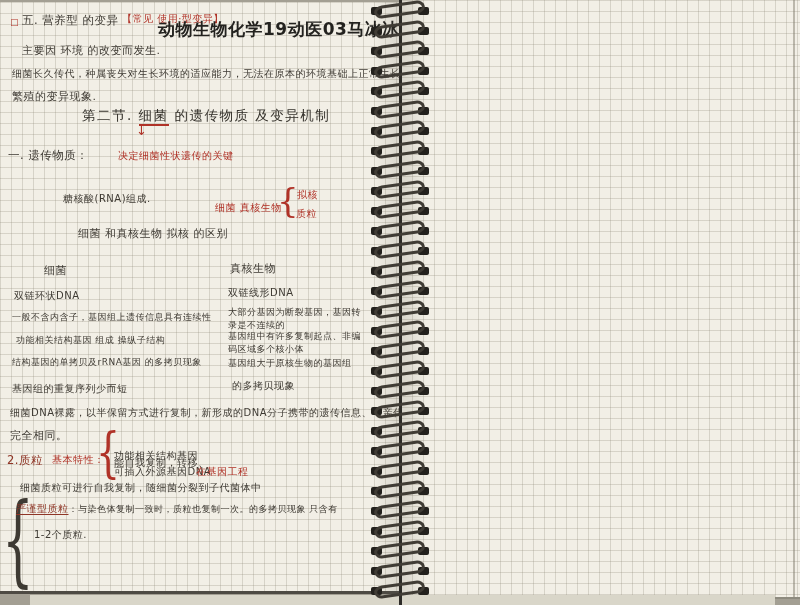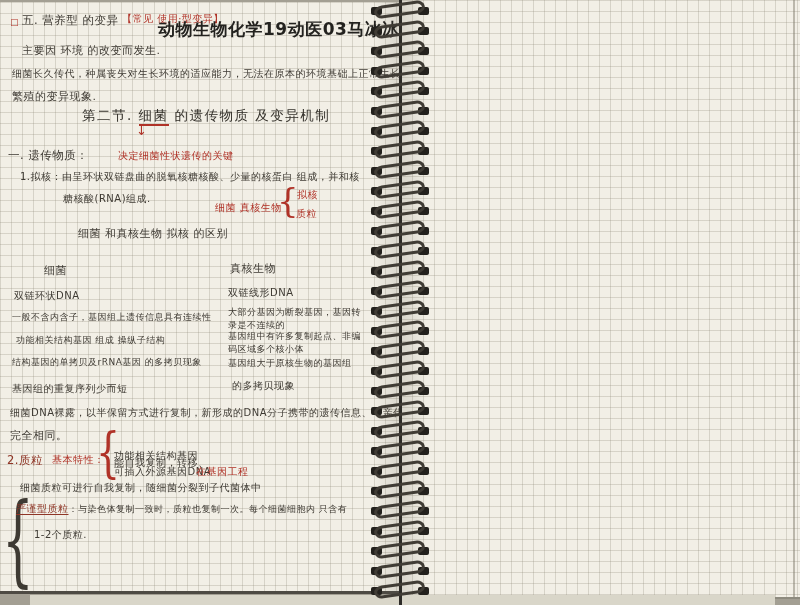--- a/index.html
+++ b/index.html
@@ -65,21 +65,20 @@
   <div class="ln h2" style="left:82px;top:106px">
     <span>第二节.</span>
     <span class="u">细菌</span>
     <span>的遗传物质 及变异机制</span>
   </div>
   <div class="ln red" style="left:136px;top:122px;font-size:13px">↓</div>
 
   <div class="ln" style="left:8px;top:147px;font-size:11.5px">一. 遗传物质：</div>
   <div class="ln red s10" style="left:118px;top:148px">决定细菌性状遗传的关键</div>
 
-  <div class="ln s10" style="left:20px;top:169px">1.拟核：由呈环状双链盘曲的脱氧核糖核酸、少量的核蛋白 组成，并和核</div>
   <div class="ln s10" style="left:63px;top:191px">糖核酸(RNA)组成.</div>
 
   <div class="ln red s10" style="left:215px;top:200px">细菌 真核生物</div>
   <div class="ln red brace" style="left:277px;top:181px;font-size:34px">{</div>
   <div class="ln red s10" style="left:297px;top:187px">拟核</div>
   <div class="ln red s10" style="left:296px;top:206px">质粒</div>
 
   <div class="ln" style="left:78px;top:226px">细菌 和真核生物 拟核 的区别</div>
 
   <div class="ln" style="left:44px;top:263px">细菌</div>
@@ -111,21 +110,21 @@
   <div class="ln s10" style="left:114px;top:455px">能自我复制，转移、</div>
   <div class="ln s10" style="left:114px;top:448px">功能相关结构基因</div>
   <div class="ln s10" style="left:114px;top:464px">可插入外源基因DNA</div>
   <div class="ln red s10" style="left:196px;top:464px">在基因工程</div>
 
   <div class="ln s10" style="left:20px;top:480px">细菌质粒可进行自我复制，随细菌分裂到子代菌体中</div>
 
   <div class="ln brace" style="left:2px;top:488px;font-size:100px;transform:scale(.5,1)">{</div>
 
   <div class="ln" style="left:16px;top:501px">
-    <span class="dkr ud s10">严谨型质粒</span><span class="s9">：与染色体复制一致时，质粒也复制一次。每个细菌细胞内 只含有</span>
+    <span class="dkr ud s10">严谨型质粒</span><span class="s9">：与染色体复制一致时，质粒也复制一次。的多拷贝现象 只含有</span>
   </div>
   <div class="ln s10" style="left:34px;top:527px">1-2个质粒.</div>
 
 </div>
 
 <div id="right-page" class="page">
 
   
   
 

